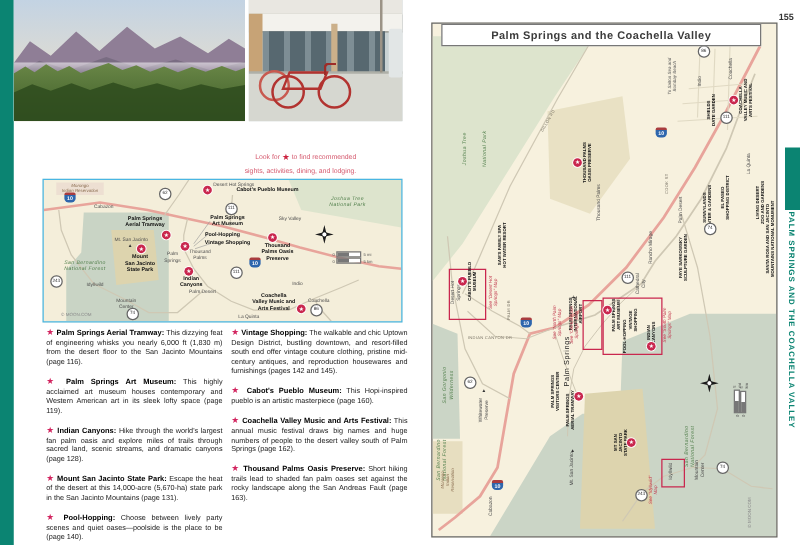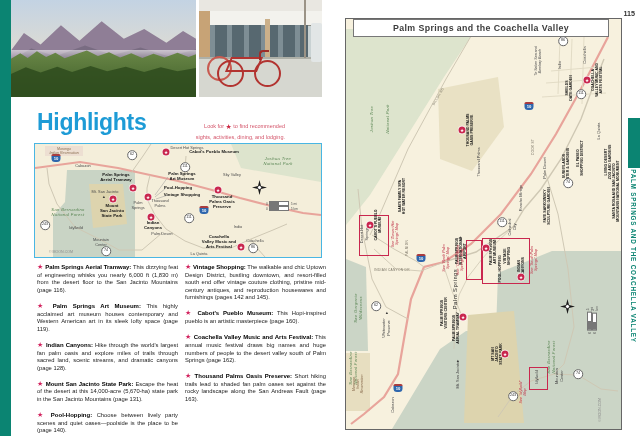--- a/index.html
+++ b/index.html
@@ -109,21 +109,20 @@
     <div class="curb"></div>
     <div class="van"></div>
     <div class="pole"></div>
     <div class="wheel w-c"></div>
     <div class="wheel w-a"></div>
     <div class="wheel w-b"></div>
     <div class="bikeframe"></div>
     <div class="handle"></div>
   </div>
 
-  <h1 class="hl-title">Highlights</h1>
   <div class="note">
     <div><span>Look for</span> <span class="note-star">★</span> <span>to find recommended</span></div>
     <div>sights, activities, dining, and lodging.</div>
   </div>
 
   <div class="mapbox" id="leftmap">
     <svg class="mapsvg" width="286" height="113" viewBox="0 0 286 113">
       <polygon points="32,26 100,26 100,113 18,113 18,72 30,58" fill="#c9d4c5"></polygon>
       <polygon points="54,40 88,40 92,80 58,84" fill="#ddd4ae"></polygon>
       <polygon points="196,0 286,0 286,38 206,24" fill="#dde4cd"></polygon>
@@ -222,21 +221,21 @@
         <p class="bullet"><span class="bstar">★</span><strong class="btitle"> Pool-Hopping:</strong><span class="btext"> Choose between lively party scenes and quiet oases—poolside is the place to be (page 140).</span></p>
       </div>
     <div class="col" id="col2">
         <p class="bullet"><span class="bstar">★</span><strong class="btitle"> Vintage Shopping:</strong><span class="btext"> The walkable and chic Uptown Design District, bustling downtown, and resort-filled south end offer vintage couture clothing, pristine mid-century antiques, and reproduction housewares and furnishings (pages 142 and 145).</span></p>
         <p class="bullet"><span class="bstar">★</span><strong class="btitle"> Cabot's Pueblo Museum:</strong><span class="btext"> This Hopi-inspired pueblo is an artistic masterpiece (page 160).</span></p>
         <p class="bullet"><span class="bstar">★</span><strong class="btitle"> Coachella Valley Music and Arts Festival:</strong><span class="btext"> This annual music festival draws big names and huge numbers of people to the desert valley south of Palm Springs (page 162).</span></p>
         <p class="bullet"><span class="bstar">★</span><strong class="btitle"> Thousand Palms Oasis Preserve:</strong><span class="btext"> Short hiking trails lead to shaded fan palm oases set against the rocky landscape along the San Andreas Fault (page 163).</span></p>
       </div>
   </div>
 
-  <div class="pagenum">115</div>
+  <div class="pagenum">155</div>
 
   <div class="mapbox" id="rightmap">
     <svg class="mapsvg" width="275" height="410" viewBox="0 0 275 410">
       <polygon points="0,10 130,10 98,58 24,176 0,206" fill="#dde4cd"></polygon>
       <polygon points="92,70 152,58 158,108 126,152 94,140" fill="#e9e1c4"></polygon>
       <polygon points="0,240 20,248 22,332 0,332" fill="#cbd5c6"></polygon>
       <rect x="0" y="334" width="24" height="58" fill="#e7dec0"></rect>
       <polygon points="46,410 94,330 120,312 150,312 152,254 206,232 275,232 275,410" fill="#cbd5c6"></polygon>
       <polygon points="122,296 168,292 178,404 118,404" fill="#ddd4ae"></polygon>
       <polyline points="262,18 235,70 210,115 185,155 155,195 125,225 98,243 78,248 65,280 58,320 52,355 38,378 18,395 5,405" fill="none" stroke="#e8a49b" stroke-width="2.2"></polyline>

